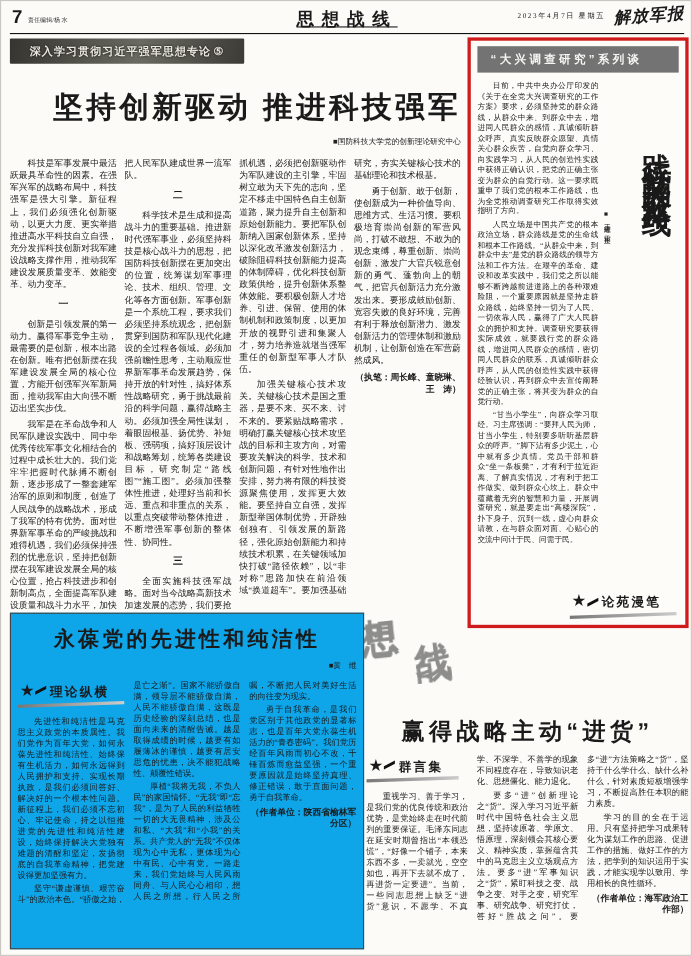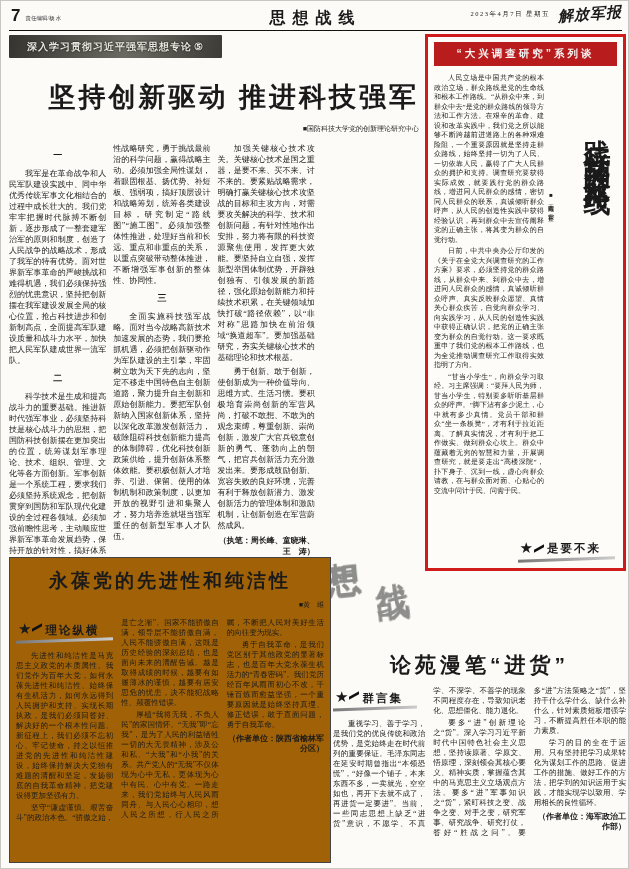--- a/index.html
+++ b/index.html
@@ -4,21 +4,21 @@
 <style>
   html,body{margin:0;padding:0;}
   body{width:629px;height:869px;background:#e8e6e1;font-family:"Liberation Serif",serif;}
   .page{position:relative;width:629px;height:869px;background:#fcfbf8;overflow:hidden;border:1px solid #c9c7c2;box-sizing:border-box;color:#1a1a1a;}
 
   
   .hdr{position:absolute;left:8px;top:4px;width:613px;height:25px;border-bottom:1.5px solid #111;}
   .hdr-left{position:absolute;left:2px;top:2px;display:flex;align-items:flex-end;gap:5px;}
   .pageno{font-family:"Liberation Sans",sans-serif;font-weight:bold;font-size:17px;line-height:17px;}
   .editor{font-size:5.5px;color:#333;padding-bottom:2px;}
-  .ptitle{position:absolute;left:0;right:0;top:3px;text-align:center;font-family:"Liberation Sans",sans-serif;font-weight:bold;font-size:16px;letter-spacing:7px;}
+  .ptitle{position:absolute;left:0;right:0;top:3px;text-align:center;font-family:"Liberation Sans",sans-serif;font-weight:bold;font-size:16px;letter-spacing:7px;text-decoration:underline;}
   .hdr-right{position:absolute;right:0;top:0;display:flex;align-items:center;gap:8px;}
   .pdate{font-size:6.5px;letter-spacing:1.5px;}
   .masthead{font-family:"Liberation Serif",serif;font-weight:bold;font-style:italic;font-size:15px;transform:rotate(-4deg);letter-spacing:1px;}
 
   
   .banner{position:absolute;left:8px;top:34px;width:213px;height:23px;background:linear-gradient(100deg,#35342f,#6b6a62 55%,#3c3b36);display:flex;align-items:center;justify-content:center;border-radius:1px;}
   .banner span{color:#e9e7df;font-family:"Liberation Sans",sans-serif;font-weight:bold;font-size:10px;letter-spacing:1px;text-shadow:0 0 2px #000;}
   .banner .num{font-size:10px;margin-left:2px;}
 
   
@@ -31,39 +31,39 @@
   .credit{text-align:right;font-weight:bold;font-size:8px;margin-top:4px;}
 
   
   .stamp{position:absolute;left:316px;top:536px;width:112px;height:116px;transform:rotate(-6deg);color:#8d8d8b;pointer-events:none;}
   .stamp span{position:absolute;writing-mode:vertical-rl;font-family:"Liberation Serif",serif;font-weight:bold;font-size:33px;letter-spacing:-4px;filter:blur(.4px);}
   .stamp .s1{left:6px;top:0;}
   .stamp .s2{left:52px;top:26px;}
 
   
   .series{position:absolute;left:424px;top:33px;width:201px;height:537px;border:3px solid #cf1b1b;background:#fdfcf9;box-sizing:border-box;}
-  .series-hd{margin:5px 6px 8px;background:#b91c1c;color:#f5f5f3;text-align:center;font-family:"Liberation Sans",sans-serif;font-weight:bold;font-size:10.5px;letter-spacing:3px;padding:5px 0;}
+  .series-hd{margin:5px 6px 8px;background:#737373;color:#f5f5f3;font-family:"Liberation Sans",sans-serif;font-weight:bold;font-size:10.5px;letter-spacing:3px;padding:5px 12px;}
   .series-content{position:relative;margin:0 6px;height:470px;}
   .s-col1{position:absolute;left:0;top:0;width:110px;height:452px;font-size:7px;line-height:9.5px;text-align:justify;overflow:hidden;}
   .s-col1 p{margin:0 0 2px;text-indent:14px;}
   .vtitle{position:absolute;right:2px;top:44px;height:268px;writing-mode:vertical-rl;font-family:"Liberation Sans",sans-serif;font-weight:bold;font-size:27px;letter-spacing:7px;}
   .vby{position:absolute;right:62px;top:118px;writing-mode:vertical-rl;font-size:6px;color:#222;letter-spacing:1px;}
   .s-col2{position:absolute;right:0;top:266px;width:74px;height:188px;font-size:7px;line-height:9.5px;text-align:justify;overflow:hidden;}
   .s-col2 p{margin:0 0 2px;text-indent:14px;}
 
   
   .badge{position:relative;display:inline-block;padding:2px 8px 6px 2px;}
   .badge .star{font-size:15px;line-height:15px;vertical-align:middle;}
   .badge .slash{display:inline-block;width:10px;height:3px;background:#111;transform:skewY(-28deg) translateY(-2px);margin:0 3px 0 1px;}
   .badge .lbl{font-family:"Liberation Sans",sans-serif;font-weight:bold;font-size:11.5px;letter-spacing:2px;vertical-align:middle;}
   .badge::after{content:"";position:absolute;left:0;right:-6px;bottom:1px;height:3px;background:linear-gradient(90deg,#777,#ccc);transform:rotate(-2deg);}
   .series .badge{position:absolute;right:8px;top:462px;background:#fdfcf9;}
 
   
-  .theory{position:absolute;left:8px;top:556px;width:322px;height:306px;border:1px solid #444;box-sizing:border-box;background:#a16207;padding:4px 6px;}
+  .theory{position:absolute;left:8px;top:556px;width:322px;height:306px;border:1px solid #444;box-sizing:border-box;background:#0ea5e9;padding:4px 6px;}
   .theory-h2{margin:6px 0 0;text-align:center;font-family:"Liberation Sans",sans-serif;font-weight:bold;font-size:19px;letter-spacing:3px;white-space:nowrap;}
   .theory-by{margin-top:6px;text-align:right;font-size:7px;}
   .theory-body{margin-top:8px;height:214px;column-count:3;column-gap:8px;column-fill:auto;font-size:7.5px;line-height:10px;text-align:justify;overflow:hidden;}
   .theory-body p{margin:0 0 2px;text-indent:15px;}
   .flowbadge{margin:2px 0 8px;}
 
   
   .study{position:absolute;left:332px;top:646px;width:293px;height:218px;}
   .study-h2{margin:4px 0 0;text-align:center;font-family:"Liberation Sans",sans-serif;font-weight:bold;font-size:21px;letter-spacing:4px;white-space:nowrap;}
   .study-by{margin-top:6px;text-align:center;font-size:7px;}
@@ -89,73 +89,75 @@
 
   <div class="banner">
     <span>深入学习贯彻习近平强军思想专论</span>
     <span class="num">⑤</span>
   </div>
 
   <div class="main-art">
     <h1 class="main-h1">坚持创新驱动 推进科技强军</h1>
     <div class="main-by">■国防科技大学党的创新理论研究中心</div>
     <div class="main-body">
+      <p>科技是军事发展中最活跃最具革命性的因素。在强军兴军的战略布局中，科技强军是强大引擎。新征程上，我们必须强化创新驱动，以更大力度、更实举措推进高水平科技自立自强，充分发挥科技创新对我军建设战略支撑作用，推动我军建设发展质量变革、效能变革、动力变革。</p>
       <span class="secmark">一</span>
+      <p>创新是引领发展的第一动力。赢得军事竞争主动，最需要的是创新，根本出路在创新。唯有把创新摆在我军建设发展全局的核心位置，方能开创强军兴军新局面，推动我军由大向强不断迈出坚实步伐。</p>
       <p>我军是在革命战争和人民军队建设实践中、同中华优秀传统军事文化相结合的过程中成长壮大的。我们党牢牢把握时代脉搏不断创新，逐步形成了一整套建军治军的原则和制度，创造了人民战争的战略战术，形成了我军的特有优势。面对世界新军事革命的严峻挑战和难得机遇，我们必须保持强烈的忧患意识，坚持把创新摆在我军建设发展全局的核心位置，抢占科技进步和创新制高点，全面提高军队建设质量和战斗力水平，加快把人民军队建成世界一流军队。</p>
       <span class="secmark">二</span>
       <p>科学技术是生成和提高战斗力的重要基础。推进新时代强军事业，必须坚持科技是核心战斗力的思想，把国防科技创新摆在更加突出的位置，统筹谋划军事理论、技术、组织、管理、文化等各方面创新。军事创新是一个系统工程，要求我们必须坚持系统观念，把创新贯穿到国防和军队现代化建设的全过程各领域。必须加强前瞻性思考，主动顺应世界新军事革命发展趋势，保持开放的针对性，搞好体系性战略研究，勇于挑战最前沿的科学问题，赢得战略主动。必须加强全局性谋划，着眼固根基、扬优势、补短板、强弱项，搞好顶层设计和战略筹划，统筹各类建设目标，研究制定“路线图”“施工图”。必须加强整体性推进，处理好当前和长远、重点和非重点的关系，以重点突破带动整体推进，不断增强军事创新的整体性、协同性。</p>
       <span class="secmark">三</span>
       <p>全面实施科技强军战略。面对当今战略高新技术加速发展的态势，我们要抢抓机遇，必须把创新驱动作为军队建设的主引擎，牢固树立敢为天下先的志向，坚定不移走中国特色自主创新道路，聚力提升自主创新和原始创新能力。要把军队创新纳入国家创新体系，坚持以深化改革激发创新活力，破除阻碍科技创新能力提高的体制障碍，优化科技创新政策供给，提升创新体系整体效能。要积极创新人才培养、引进、保留、使用的体制机制和政策制度，以更加开放的视野引进和集聚人才，努力培养造就堪当强军重任的创新型军事人才队伍。</p>
       <p>加强关键核心技术攻关。关键核心技术是国之重器，是要不来、买不来、讨不来的。要紧贴战略需求，明确打赢关键核心技术攻坚战的目标和主攻方向，对需要攻关解决的科学、技术和创新问题，有针对性地作出安排，努力将有限的科技资源聚焦使用，发挥更大效能。要坚持自立自强，发挥新型举国体制优势，开辟独创独有、引领发展的新路径，强化原始创新能力和持续技术积累，在关键领域加快打破“路径依赖”，以“非对称”思路加快在前沿领域“换道超车”。要加强基础研究，夯实关键核心技术的基础理论和技术根基。</p>
       <p>勇于创新、敢于创新，使创新成为一种价值导向、思维方式、生活习惯。要积极培育崇尚创新的军营风尚，打破不敢想、不敢为的观念束缚，尊重创新、崇尚创新，激发广大官兵锐意创新的勇气、蓬勃向上的朝气，把官兵创新活力充分激发出来。要形成鼓励创新、宽容失败的良好环境，完善有利于释放创新潜力、激发创新活力的管理体制和激励机制，让创新创造在军营蔚然成风。</p>
       <div class="credit">（执笔：周长峰、童晓琳、王　涛）</div>
     </div>
   </div>
 
   <div class="stamp">
     <span class="s1">思想</span>
     <span class="s2">战线</span>
   </div>
 
   <div class="series">
     <div class="series-hd">“大兴调查研究”系列谈</div>
     <div class="series-content">
       <div class="s-col1">
+        <p>日前，中共中央办公厅印发的《关于在全党大兴调查研究的工作方案》要求，必须坚持党的群众路线，从群众中来、到群众中去，增进同人民群众的感情，真诚倾听群众呼声、真实反映群众愿望、真情关心群众疾苦，自觉向群众学习、向实践学习，从人民的创造性实践中获得正确认识，把党的正确主张变为群众的自觉行动。这一要求既重申了我们党的根本工作路线，也为全党推动调查研究工作取得实效指明了方向。</p>
         <p>人民立场是中国共产党的根本政治立场，群众路线是党的生命线和根本工作路线。“从群众中来，到群众中去”是党的群众路线的领导方法和工作方法。在艰辛的革命、建设和改革实践中，我们党之所以能够不断跨越前进道路上的各种艰难险阻，一个重要原因就是坚持走群众路线，始终坚持一切为了人民、一切依靠人民，赢得了广大人民群众的拥护和支持。调查研究要获得实际成效，就要践行党的群众路线，增进同人民群众的感情，密切同人民群众的联系，真诚倾听群众呼声，从人民的创造性实践中获得经验认识，再到群众中去宣传阐释党的正确主张，将其变为群众的自觉行动。</p>
-        <p>日前，中共中央办公厅印发的《关于在全党大兴调查研究的工作方案》要求，必须坚持党的群众路线，从群众中来、到群众中去，增进同人民群众的感情，真诚倾听群众呼声、真实反映群众愿望、真情关心群众疾苦，自觉向群众学习、向实践学习，从人民的创造性实践中获得正确认识，把党的正确主张变为群众的自觉行动。这一要求既重申了我们党的根本工作路线，也为全党推动调查研究工作取得实效指明了方向。</p>
         <p>“甘当小学生”，向群众学习取经。习主席强调：“要拜人民为师，甘当小学生，特别要多听听基层群众的呼声。”脚下沾有多少泥土，心中就有多少真情。党员干部和群众“坐一条板凳”，才有利于拉近距离、了解真实情况，才有利于把工作做实、做到群众心坎上。群众中蕴藏着无穷的智慧和力量，开展调查研究，就是要走出“高楼深院”，扑下身子、沉到一线，虚心向群众请教，在与群众面对面、心贴心的交流中问计于民、问需于民。</p>
       </div>
       <div class="vtitle">践行党的群众路线</div>
       <div class="vby">■王曦辉　雷彬正</div>
       <div class="s-col2">
 
       </div>
       <div class="badge">
-        <span class="star">★</span><span class="slash"></span><span class="lbl">是要不来</span>
+        <span class="star">★</span><span class="slash"></span><span class="lbl">论苑漫笔</span>
       </div>
     </div>
   </div>
 
   <div class="theory">
     <h2 class="theory-h2">永葆党的先进性和纯洁性</h2>
     <div class="theory-by">■黄　维</div>
     <div class="theory-body">
       <div class="badge flowbadge">
         <span class="star">★</span><span class="slash"></span><span class="lbl">理论纵横</span>
       </div>
       <p>先进性和纯洁性是马克思主义政党的本质属性。我们党作为百年大党，如何永葆先进性和纯洁性、始终保有生机活力，如何永远得到人民拥护和支持、实现长期执政，是我们必须回答好、解决好的一个根本性问题。新征程上，我们必须不忘初心、牢记使命，持之以恒推进党的先进性和纯洁性建设，始终保持解决大党独有难题的清醒和坚定，发扬彻底的自我革命精神，把党建设得更加坚强有力。</p>
       <p>坚守“谦虚谨慎、艰苦奋斗”的政治本色。“骄傲之始，是亡之渐”。国家不能骄傲自满，领导层不能骄傲自满，人民不能骄傲自满，这既是历史经验的深刻总结，也是面向未来的清醒告诫。越是取得成绩的时候，越要有如履薄冰的谨慎，越要有居安思危的忧患，决不能犯战略性、颠覆性错误。</p>
       <p>厚植“我将无我，不负人民”的家国情怀。“无我”即“忘我”，是为了人民的利益牺牲一切的大无畏精神，涉及公和私、“大我”和“小我”的关系。共产党人的“无我”不仅体现为心中无私，更体现为心中有民、心中有党。一路走来，我们党始终与人民风雨同舟、与人民心心相印，想人民之所想，行人民之所嘱，不断把人民对美好生活的向往变为现实。</p>
       <p>勇于自我革命，是我们党区别于其他政党的显著标志，也是百年大党永葆生机活力的“青春密码”。我们党历经百年风雨而初心不改，千锤百炼而愈益坚强，一个重要原因就是始终坚持真理、修正错误，敢于直面问题，勇于自我革命。</p>
       <div class="credit">（作者单位：陕西省榆林军分区）</div>
     </div>
   </div>
 
   <div class="study">
-    <h2 class="study-h2">论苑漫笔“进货”</h2>
+    <h2 class="study-h2">赢得战略主动“进货”</h2>
     <div class="study-body">
       <div class="badge flowbadge">
         <span class="star">★</span><span class="slash"></span><span class="lbl">群言集</span>
       </div>
       <p>重视学习、善于学习，是我们党的优良传统和政治优势，是党始终走在时代前列的重要保证。毛泽东同志在延安时期曾指出“本领恐慌”，“好像一个铺子，本来东西不多，一卖就光，空空如也，再开下去就不成了，再进货一定要进”。当前，一些同志思想上缺乏“进货”意识，不愿学、不真学、不深学、不善学的现象不同程度存在，导致知识老化、思想僵化、能力退化。</p>
       <p>要多“进”创新理论之“货”。深入学习习近平新时代中国特色社会主义思想，坚持读原著、学原文、悟原理，深刻领会其核心要义、精神实质，掌握蕴含其中的马克思主义立场观点方法。要多“进”军事知识之“货”，紧盯科技之变、战争之变、对手之变，研究军事、研究战争、研究打仗，答好“胜战之问”。要多“进”方法策略之“货”，坚持干什么学什么、缺什么补什么，针对素质短板增强学习，不断提高胜任本职的能力素质。</p>
       <p>学习的目的全在于运用。只有坚持把学习成果转化为谋划工作的思路、促进工作的措施、做好工作的方法，把学到的知识运用于实践，才能实现学以致用、学用相长的良性循环。</p>
       <div class="credit">（作者单位：海军政治工作部）</div>
     </div>
   </div>

